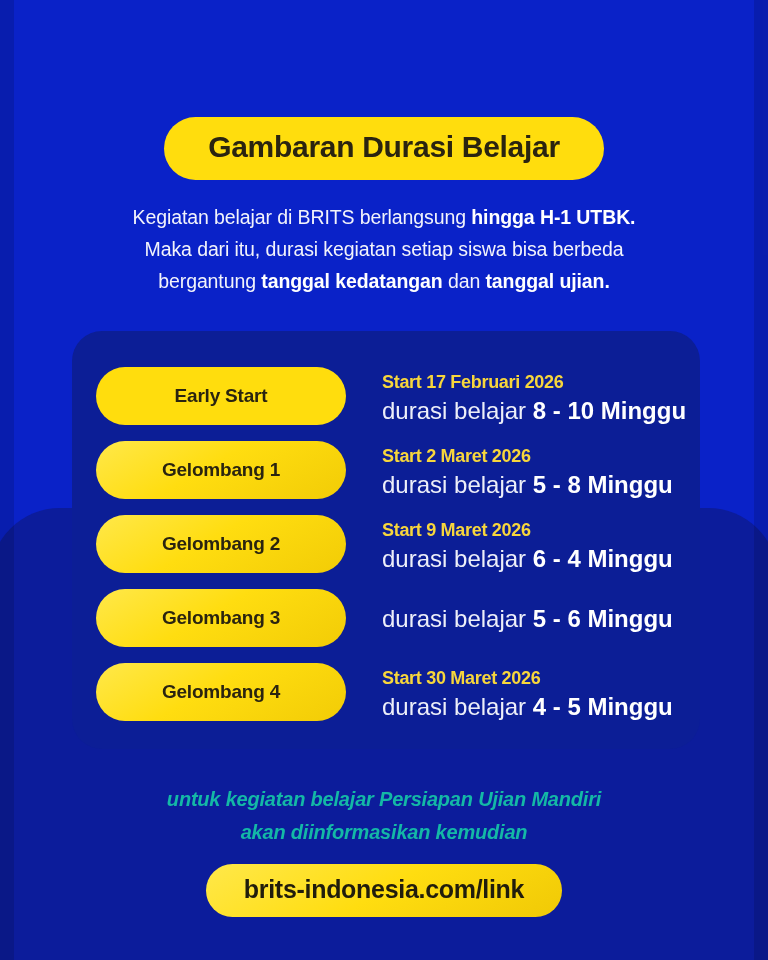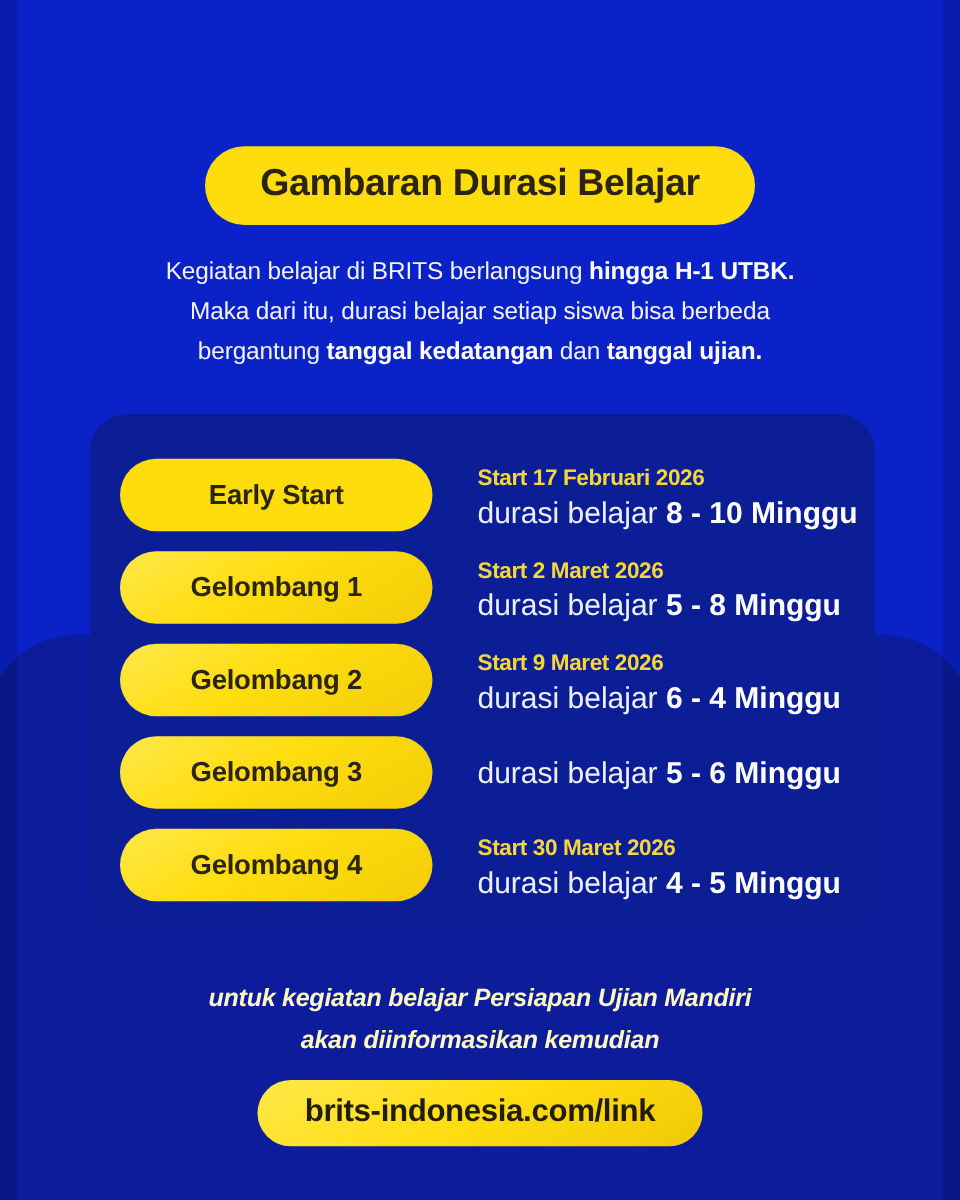--- a/index.html
+++ b/index.html
@@ -95,21 +95,21 @@
   .wave-pill {
     width:250px;
     min-width:250px;
     height:58px;
     border-radius:29px;
     background:linear-gradient(150deg,#FFE84A 0%,#FFDD10 45%,#F2CC06 100%);
     display:flex;
     align-items:center;
     justify-content:center;
     color:#2A2410;
-    font-size:22px;
+    font-size:19px;
     font-weight:bold;
     letter-spacing:-0.2px;
   }
   .row.flat .wave-pill {
     background:#FFDD0D;
   }
 
   .info {
     margin-left:36px;
     display:flex;
@@ -131,21 +131,21 @@
     margin-top:2px;
     white-space:nowrap;
   }
   .info .duration b { font-weight:bold; color:#FFFFFF; }
 
   
   .footer-note {
     position:absolute;
     top:752px; left:40px; right:40px;
     text-align:center;
-    color:#fef9c3;
+    color:#14b8a6;
     font-size:20px;
     font-weight:bold;
     font-style:italic;
     line-height:33px;
     letter-spacing:-0.2px;
   }
 
   .url-wrap {
     position:absolute;
     top:833px; left:0; right:0;
@@ -172,21 +172,21 @@
   <div class="bg-edge-right"></div>
 
   <div class="content">
 
     <div class="title-wrap">
       <div class="title-pill">Gambaran Durasi Belajar</div>
     </div>
 
     <div class="subtitle">
       <span>Kegiatan belajar di BRITS berlangsung </span><b>hingga H-1 UTBK.</b><br>
-      <span>Maka dari itu, durasi belajar setiap siswa bisa berbeda</span><br>
+      <span>Maka dari itu, durasi kegiatan setiap siswa bisa berbeda</span><br>
       <span>bergantung </span><b>tanggal kedatangan</b><span> dan </span><b>tanggal ujian.</b>
     </div>
 
     <div class="card"></div>
 
     <div class="rows">
 
       <div class="row flat">
         <div class="wave-pill">Early Start</div>
         <div class="info">

